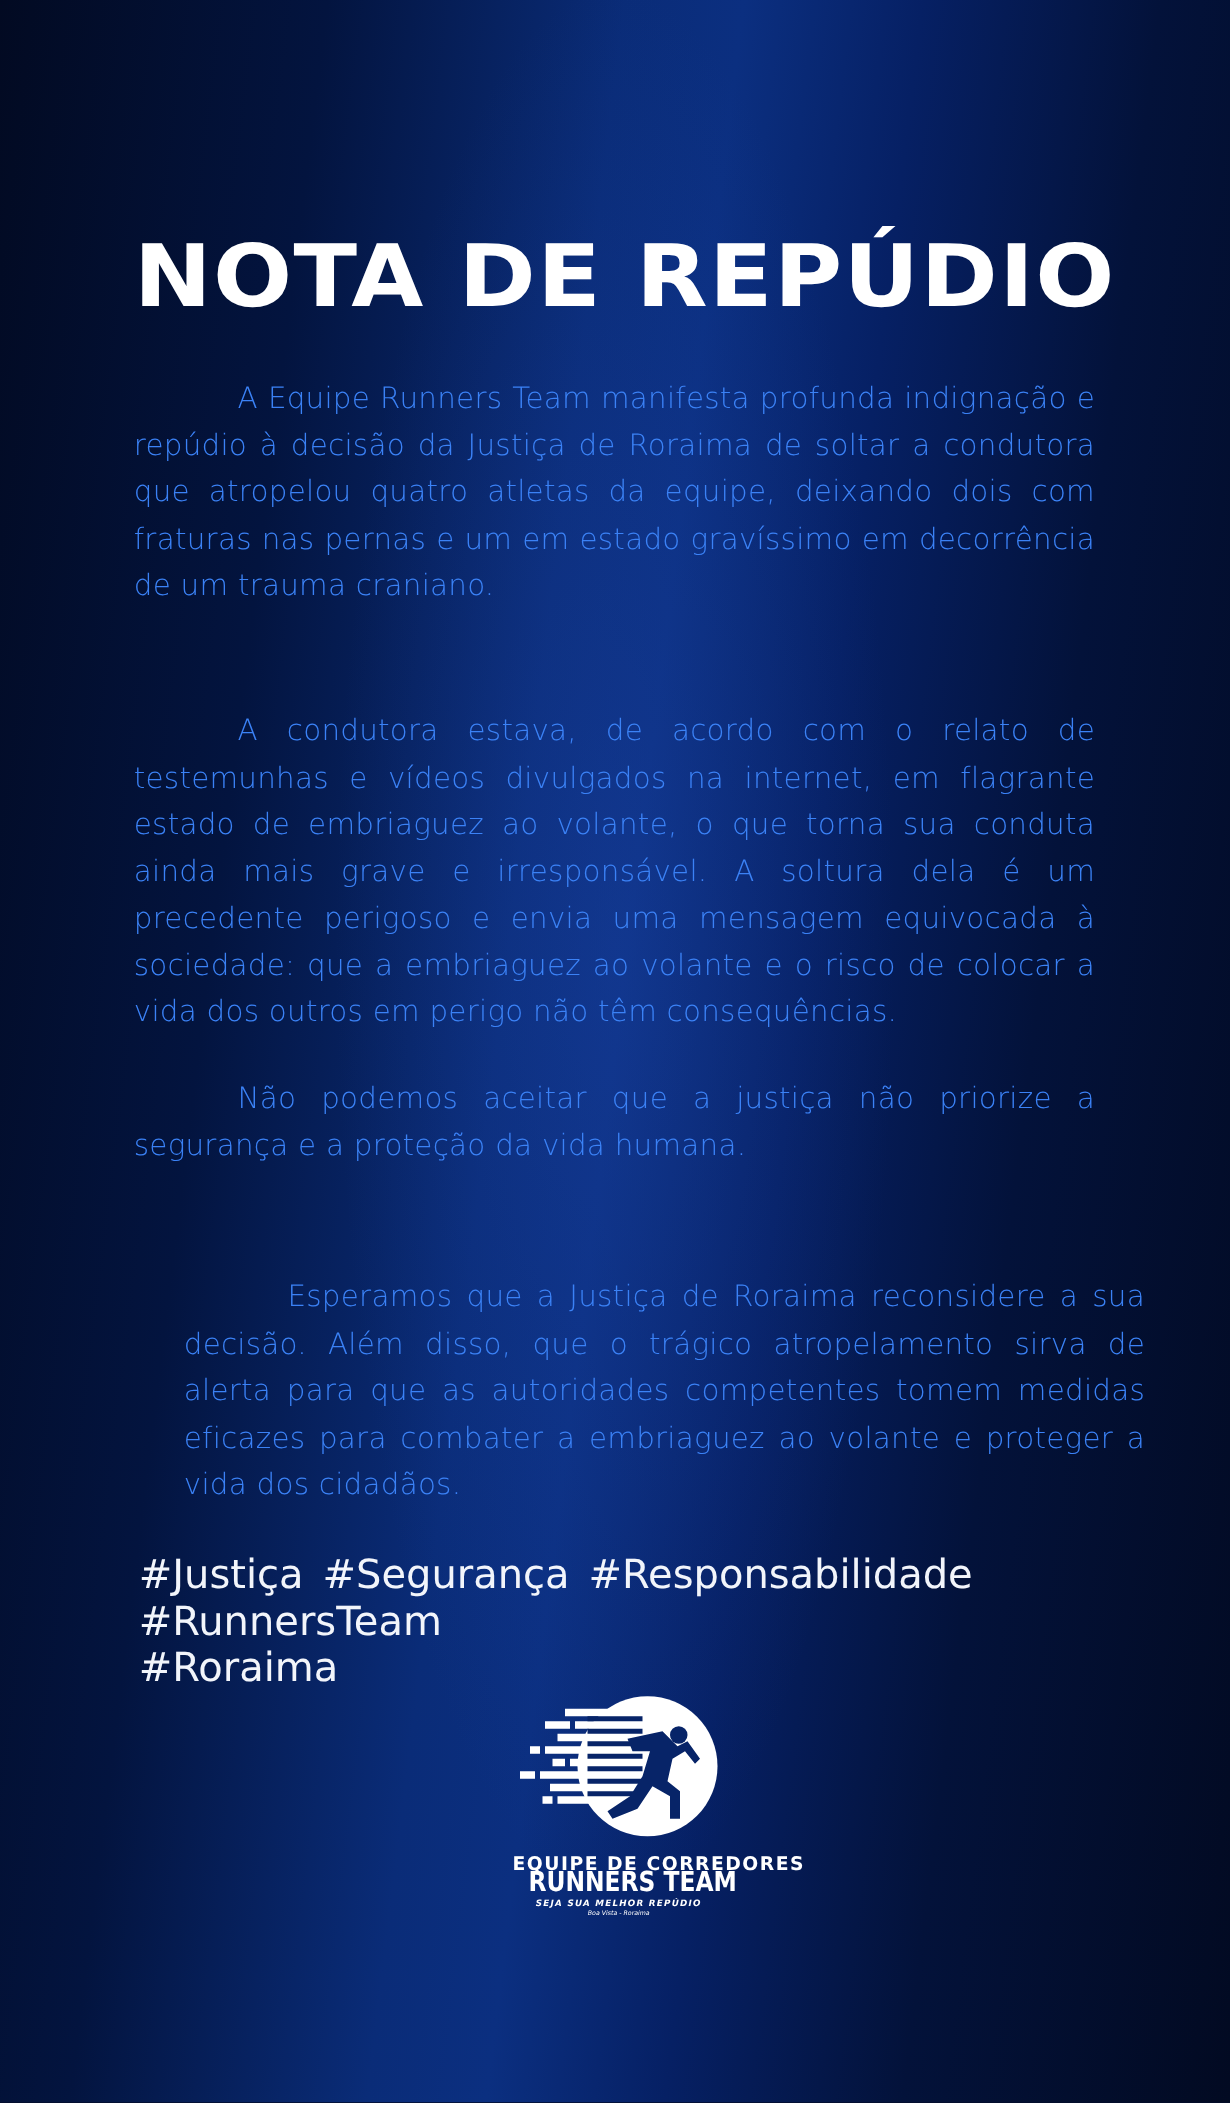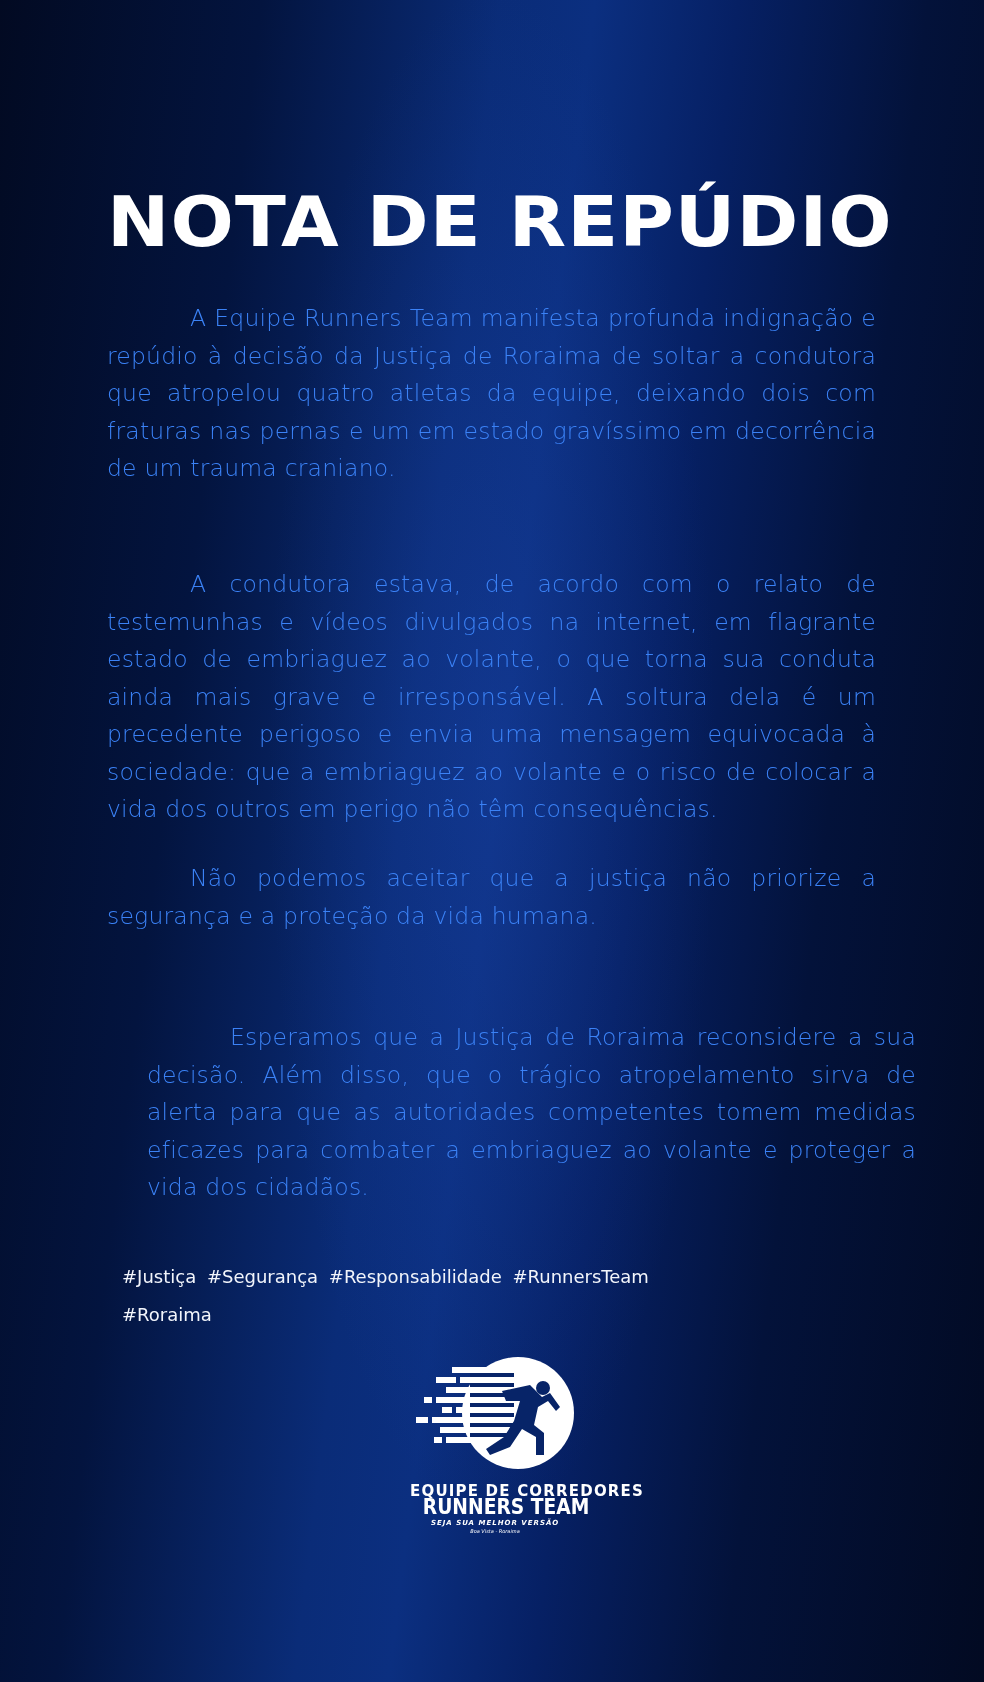--- a/index.html
+++ b/index.html
@@ -71,27 +71,26 @@
       font-weight: 300;
       letter-spacing: 0.2px;
     }
     .p1 { top: 300px; }
     .p2 { top: 566px; }
     .p3 { top: 860px; }
     .p4 { top: 1019px; margin-left: 40px; }
     .hashtags {
       position: absolute;
       top: 1241px;
-      left: 15px;
+      left: 4px;
       width: 769px;
-      font-size: 18px;
+      font-size: 32px;
       line-height: 37.5px;
       color: #f2f5fb;
       text-align: left;
-      margin-top: 17px;
     }
     .hashtags span { margin-right: 5px; }
 
     .logo {
       position: absolute;
       left: 410px;
       top: 1355px;
       width: 170px;
       height: 175px;
     }
@@ -165,15 +164,15 @@
       <rect x="60" y="78" width="40" height="4"></rect>
     </g>
 
     <g fill="#072468">
       <circle cx="133" cy="33" r="7"></circle>
       <path d="M92 36 L120 30 L132 42 L140 38 L150 52 L146 56 L138 46 L128 52 L124 70 L134 78 L134 100 L126 100 L126 82 L112 74 L100 92 L80 100 L76 94 L94 82 L104 66 L110 46 L96 46 Z"></path>
     </g>
   </svg>
   <div class="logo-text lt1">EQUIPE DE CORREDORES</div>
   <div class="logo-text lt2">RUNNERS TEAM</div>
-  <div class="logo-text lt3">SEJA SUA MELHOR VERSÃO</div>
+  <div class="logo-text lt3">SEJA SUA MELHOR REPÚDIO</div>
   <div class="logo-text lt4">Boa Vista - Roraima</div>
 </div>
 
 </body></html>

